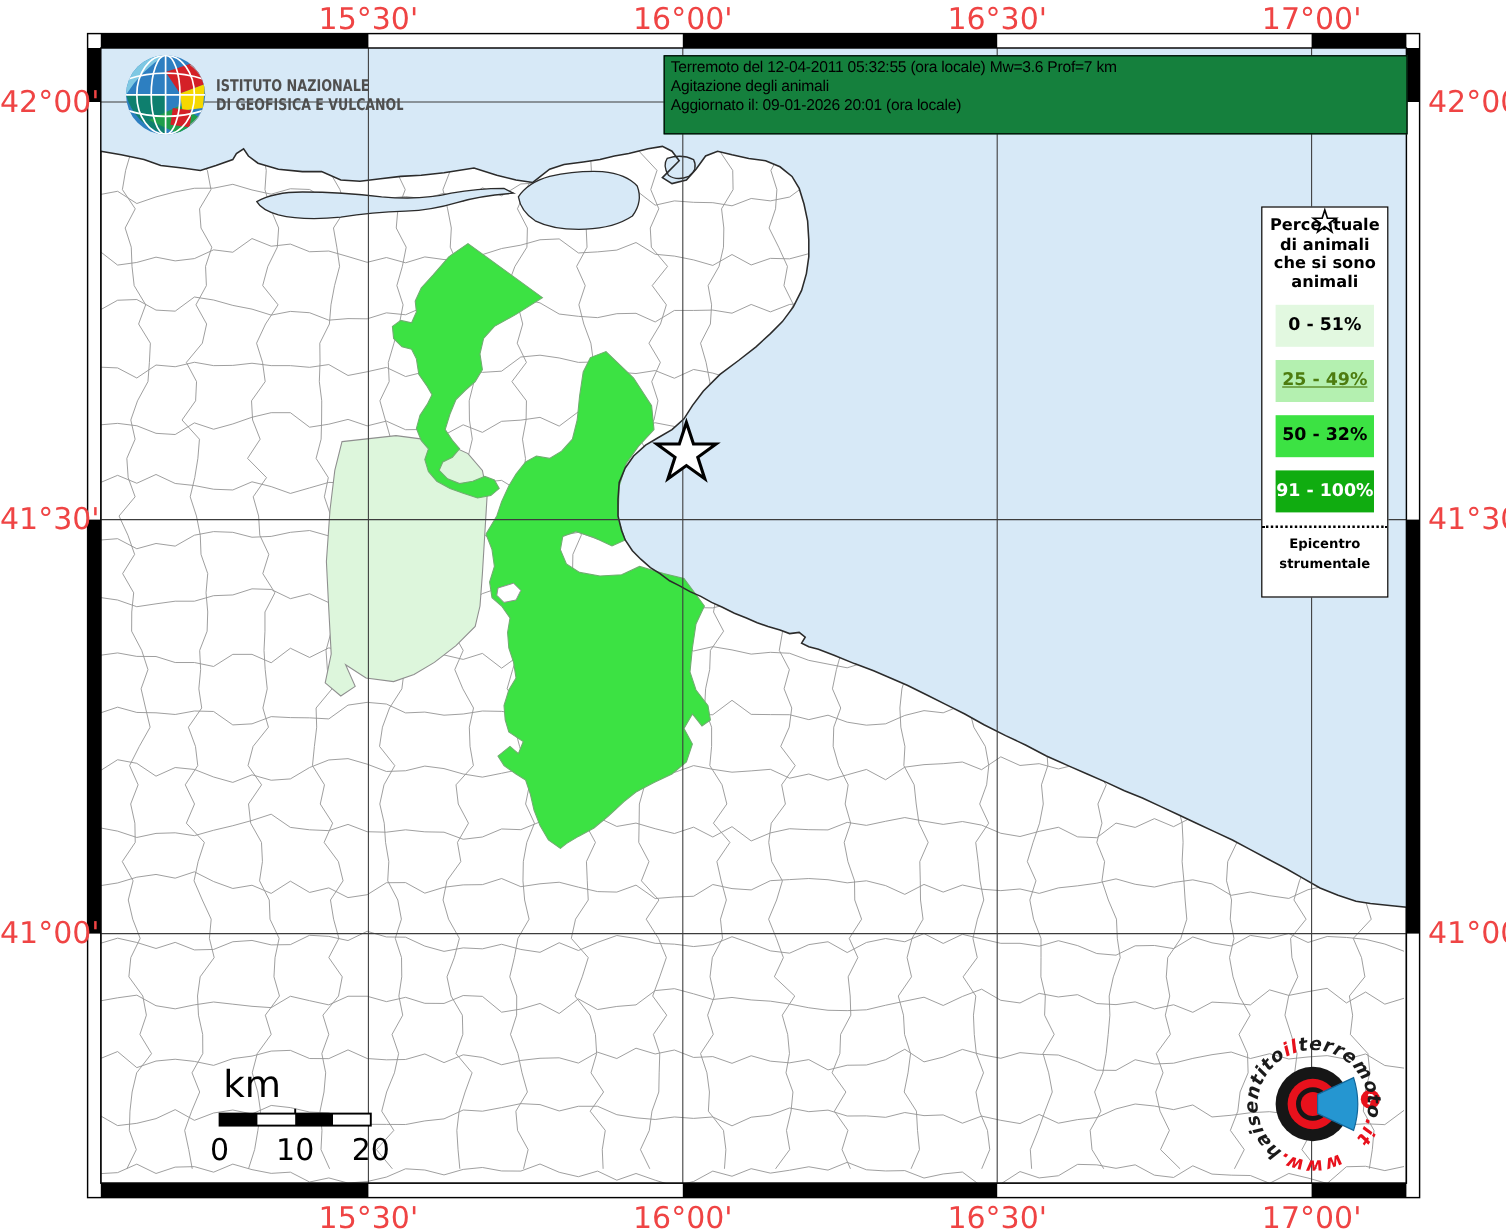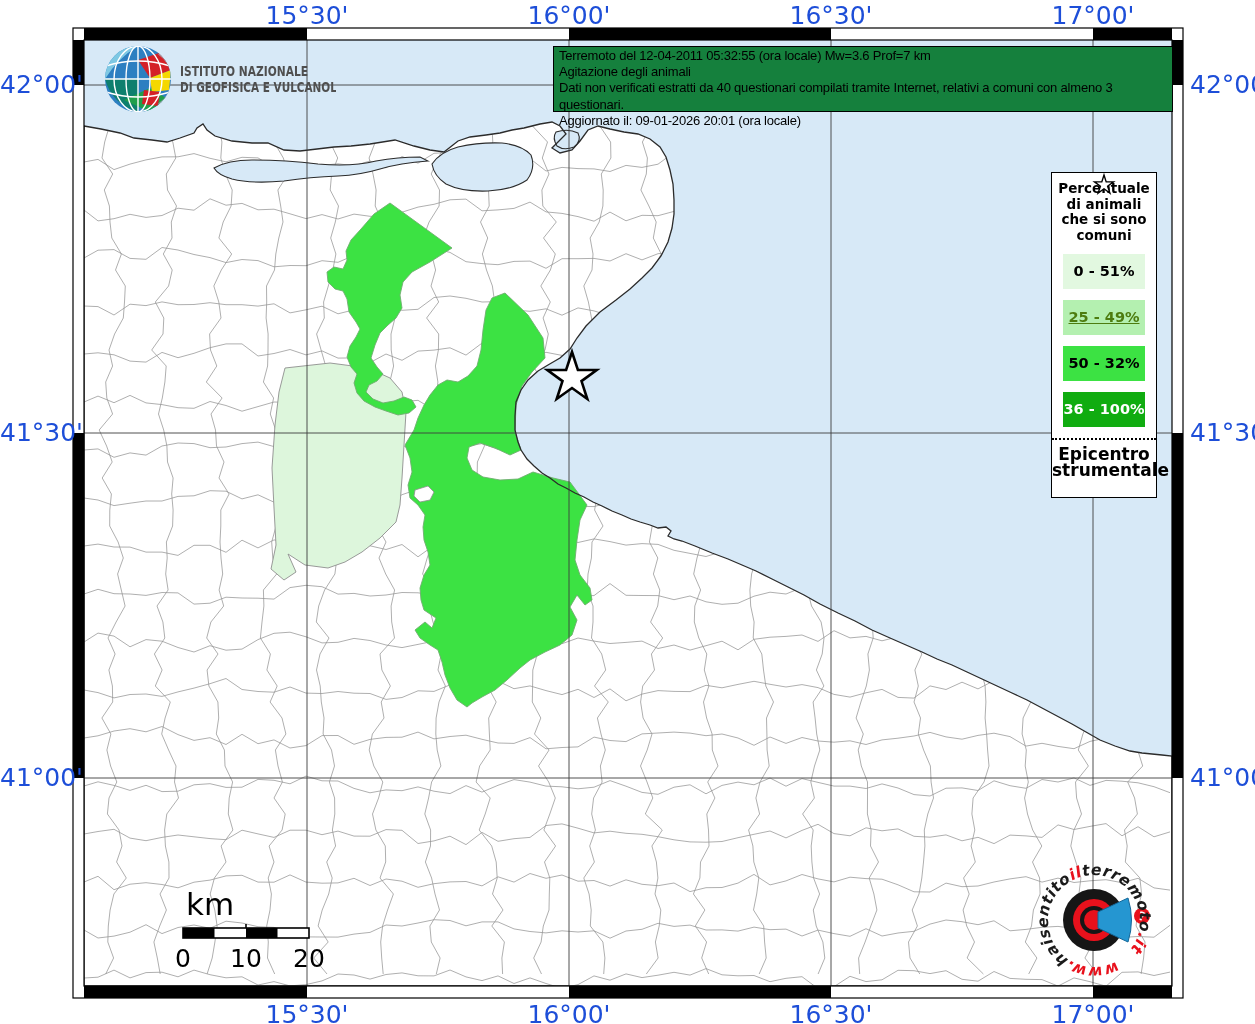--- a/index.html
+++ b/index.html
@@ -1,35 +1,35 @@
 <!DOCTYPE html>
 <html><head>
 <meta charset="utf-8">
 <style>
   html,body{margin:0;padding:0;background:#fff;}
   body{width:1255px;height:1024px;position:relative;overflow:hidden;
        font-family:"DejaVu Sans","Liberation Sans",sans-serif;}
   #stage{position:absolute;inset:0;}
   svg{position:absolute;left:0;top:0;}
-  .axis-label{position:absolute;font-size:25px;color:#1d4ed8;white-space:nowrap;}
+  .axis-label{position:absolute;font-size:25px;color:#ef4444;white-space:nowrap;}
   .axis-top,.axis-bottom{width:140px;text-align:center;margin-left:-70px;}
   .axis-left{width:68px;text-align:right;margin-top:-15px;}
   .axis-right{text-align:left;margin-top:-15px;}
   #title-box{position:absolute;left:553px;top:46px;width:620px;height:66px;
      background:#15803d;border:1.3px solid #000;box-sizing:border-box;
      font-family:"Liberation Sans",sans-serif;font-size:13px;letter-spacing:-0.2px;
      line-height:16.2px;padding:1px 5px;}
   #ingv{position:absolute;left:96px;top:42px;width:240px;height:74px;}
   #legend{position:absolute;left:1051px;top:172px;width:106px;height:326px;
      background:#fff;border:1.6px solid #000;box-sizing:border-box;text-align:center;}
   #legend .lg-title{font-weight:bold;font-size:13.5px;line-height:15.5px;margin-top:8px;}
   .lg-swatch{margin:11px auto 0 auto;width:82px;height:35px;font-weight:bold;
      font-size:14.5px;line-height:35px;text-align:center;}
   #legend .divider{border-top:2px dotted #000;margin-top:11px;}
-  #legend .epi-label{font-weight:bold;font-size:17px;line-height:16px;margin-top:6px;}
+  #legend .epi-label{font-weight:bold;font-size:11px;line-height:16px;margin-top:6px;}
   #scalebar-km{position:absolute;left:186px;top:886px;width:120px;text-align:left;
      font-size:31px;}
   .scale-num{position:absolute;top:944px;width:60px;text-align:center;font-size:25px;}
 </style>
 </head>
 <body>
 
 <div id="stage">
 
 <svg id="mapsvg" width="1255" height="1024" viewBox="0 0 1255 1024">
@@ -198,40 +198,39 @@
 <div class="axis-label axis-left" style="left:0;top:433px">41°30'</div>
 <div class="axis-label axis-left" style="left:0;top:778px">41°00'</div>
 
 <div class="axis-label axis-right" style="left:1190px;top:85px">42°00'</div>
 <div class="axis-label axis-right" style="left:1190px;top:433px">41°30'</div>
 <div class="axis-label axis-right" style="left:1190px;top:778px">41°00'</div>
 
 <div id="title-box">
   <div>Terremoto del 12-04-2011 05:32:55 (ora locale) Mw=3.6 Prof=7 km</div>
   <div>Agitazione degli animali</div>
-  <div>Dati non verificati estratti da 40 questionari compilati tramite Internet, relativi a comuni con almeno 3 questionari.</div>
   <div>Aggiornato il: 09-01-2026 20:01 (ora locale)</div>
 </div>
 
 <svg id="ingv" width="240" height="74" viewBox="0 0 240 74">
   <text x="84" y="34" font-size="13.5" font-weight="bold" fill="#4f4f4f" textLength="128" lengthAdjust="spacingAndGlyphs">ISTITUTO NAZIONALE</text>
   <text x="84" y="50" font-size="13.5" font-weight="bold" fill="#4f4f4f" textLength="186" lengthAdjust="spacingAndGlyphs">DI GEOFISICA E VULCANOLOGIA</text>
 </svg>
 
 <div id="legend">
   <div class="lg-title">
     <div>Percentuale</div>
     <div>di animali</div>
     <div>che si sono</div>
-    <div>comuni</div>
+    <div>animali</div>
   </div>
   <div class="lg-swatch" style="background-color: rgb(226, 248, 224); color: rgb(0, 0, 0);">0 - 51%</div>
   <div class="lg-swatch" style="background-color: rgb(180, 240, 176); color: #4d7c0f; text-decoration: underline;">25 - 49%</div>
   <div class="lg-swatch" style="background-color: rgb(60, 226, 67); color: rgb(0, 0, 0);">50 - 32%</div>
-  <div class="lg-swatch" style="background-color: rgb(16, 172, 16); color: rgb(255, 255, 255);">36 - 100%</div>
+  <div class="lg-swatch" style="background-color: rgb(16, 172, 16); color: rgb(255, 255, 255);">91 - 100%</div>
   <div class="divider"></div>
   <div class="epi-label">
     <div>Epicentro</div>
     <div>strumentale</div>
   </div>
   <svg width="104" height="26" viewBox="0 0 104 26">
     <polygon points="52,2 54.2,8.9 61.5,8.9 55.6,13.2 57.9,20.1 52,15.8 46.1,20.1 48.4,13.2 42.5,8.9 49.8,8.9" fill="#ffffff" stroke="#000" stroke-width="1.4"></polygon>
   </svg>
 </div>
 

